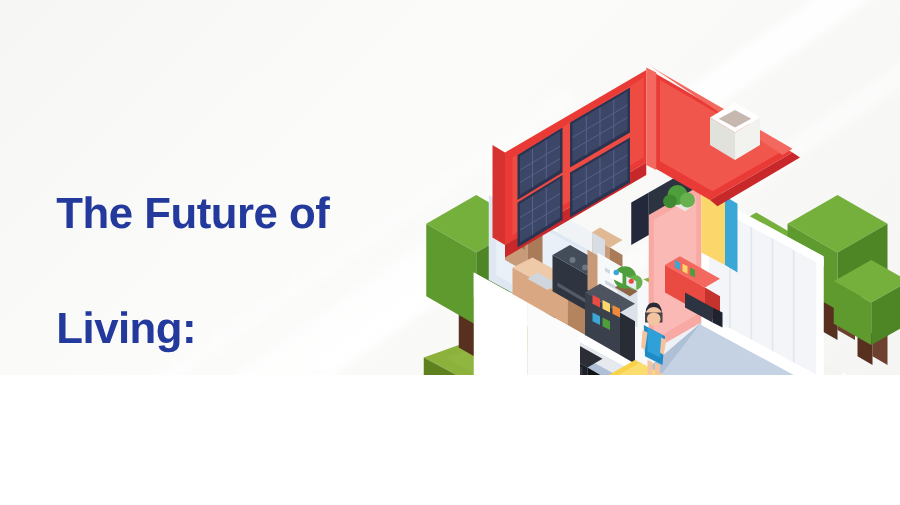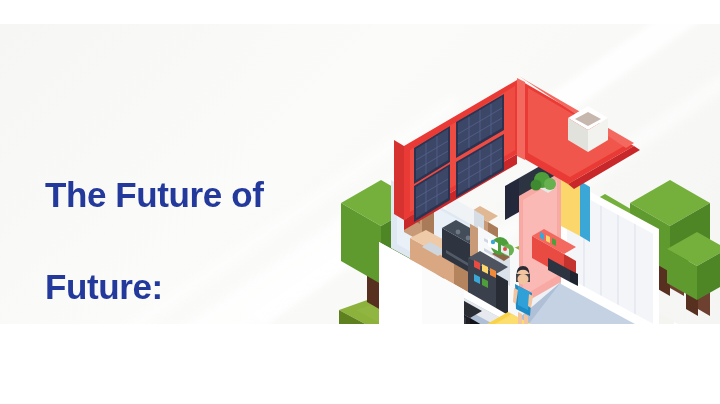--- a/index.html
+++ b/index.html
@@ -7,21 +7,20 @@
     padding: 0;
     background: #ffffff;
   }
   #canvas {
     position: relative;
     width: 720px;
     height: 300px;
     overflow: hidden;
     background: #f7f7f6;
     font-family: "Liberation Sans", sans-serif;
-    margin-top: 24px;
   }
   
   .bg-base {
     position: absolute;
     inset: 0;
     background: linear-gradient(135deg, #f6f6f5 0%, #fbfbfa 40%, #f5f5f4 100%);
   }
   .streak {
     position: absolute;
     background: #ffffff;
@@ -88,21 +87,21 @@
 <div id="canvas">
 
   <div class="bg-base"></div>
   <div class="streak streak-a"></div>
   <div class="streak streak-b"></div>
   <div class="streak streak-c"></div>
   <div class="streak streak-d"></div>
 
   <div class="headline">
     <span class="ln">The Future of</span>
-    <span class="ln">Future:</span>
+    <span class="ln">Living:</span>
     
   </div>
 
   <div class="illo">
     <svg viewBox="0 0 402 352" xmlns="http://www.w3.org/2000/svg">
 
       <g>
 
         <polygon points="201,186 381,282 201,346 21,250" fill="#8cb23c"></polygon>
 

